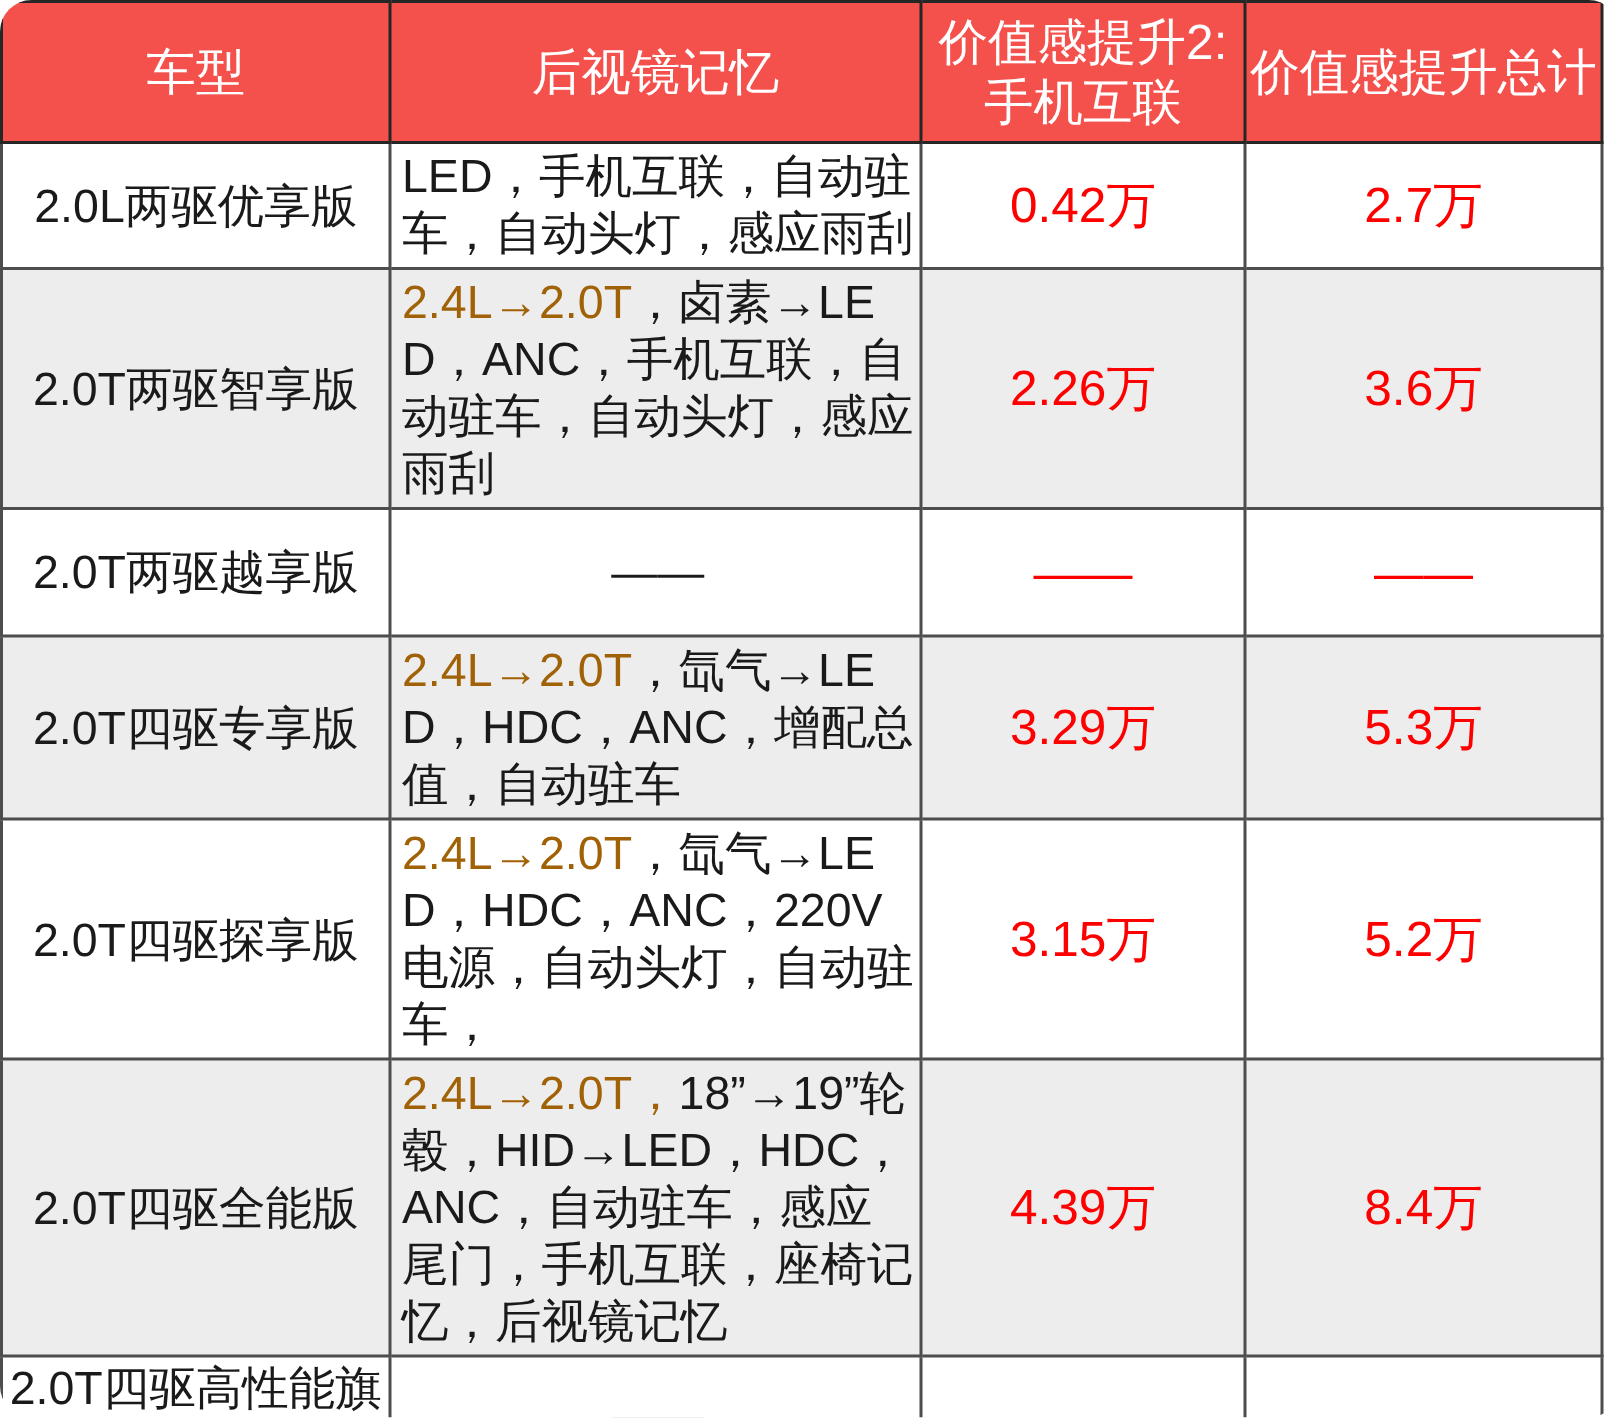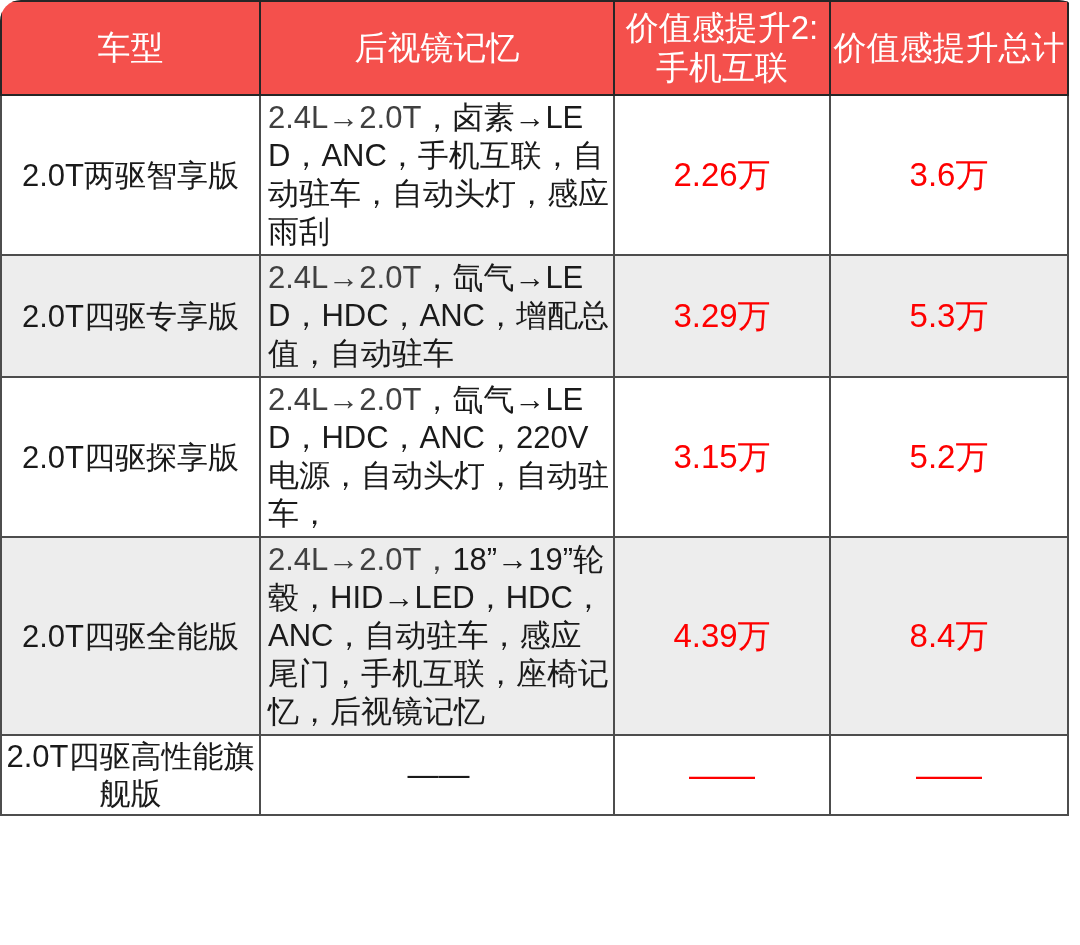--- a/index.html
+++ b/index.html
@@ -53,21 +53,21 @@
     padding: 3px 4px 3px 7px;
     word-break: break-all;
     overflow-wrap: anywhere;
   }
   td.config.center { text-align: center; }
   td.val {
     text-align: center;
     color: #fe0000;
     font-size: 33px;
   }
-  .red { color: #404040; }
+  .red { color: #a16207; }
 </style>
 </head>
 <body>
 
 <div class="page">
   <table class="cfg">
     <colgroup>
       <col style="width:259px">
       <col style="width:354px">
       <col style="width:216px">
@@ -76,25 +76,37 @@
     <thead>
       <tr style="height:94px">
         <th>车型</th>
         <th>后视镜记忆</th>
         <th class="pre">价值感提升2:
 手机互联</th>
         <th>价值感提升总计</th>
       </tr>
     </thead>
     <tbody>
+      <tr style="height:84px">
+        <td class="model">2.0L两驱优享版</td>
+        <td class="config"><span class="red"></span><span>LED，手机互联，自动驻车，自动头灯，感应雨刮</span></td>
+        <td class="val">0.42万</td>
+        <td class="val">2.7万</td>
+      </tr>
       <tr style="height:118px">
         <td class="model">2.0T两驱智享版</td>
         <td class="config"><span class="red">2.4L→2.0T</span><span>，卤素→LED，ANC，手机互联，自动驻车，自动头灯，感应雨刮</span></td>
         <td class="val">2.26万</td>
         <td class="val">3.6万</td>
+      </tr>
+      <tr style="height:85px">
+        <td class="model">2.0T两驱越享版</td>
+        <td class="config center"><span class="red"></span><span>——</span></td>
+        <td class="val">——</td>
+        <td class="val">——</td>
       </tr>
       <tr style="height:115px">
         <td class="model">2.0T四驱专享版</td>
         <td class="config"><span class="red">2.4L→2.0T</span><span>，氙气→LED，HDC，ANC，增配总值，自动驻车</span></td>
         <td class="val">3.29万</td>
         <td class="val">5.3万</td>
       </tr>
       <tr style="height:105px">
         <td class="model">2.0T四驱探享版</td>
         <td class="config"><span class="red">2.4L→2.0T</span><span>，氙气→LED，HDC，ANC，220V电源，自动头灯，自动驻车，</span></td>

